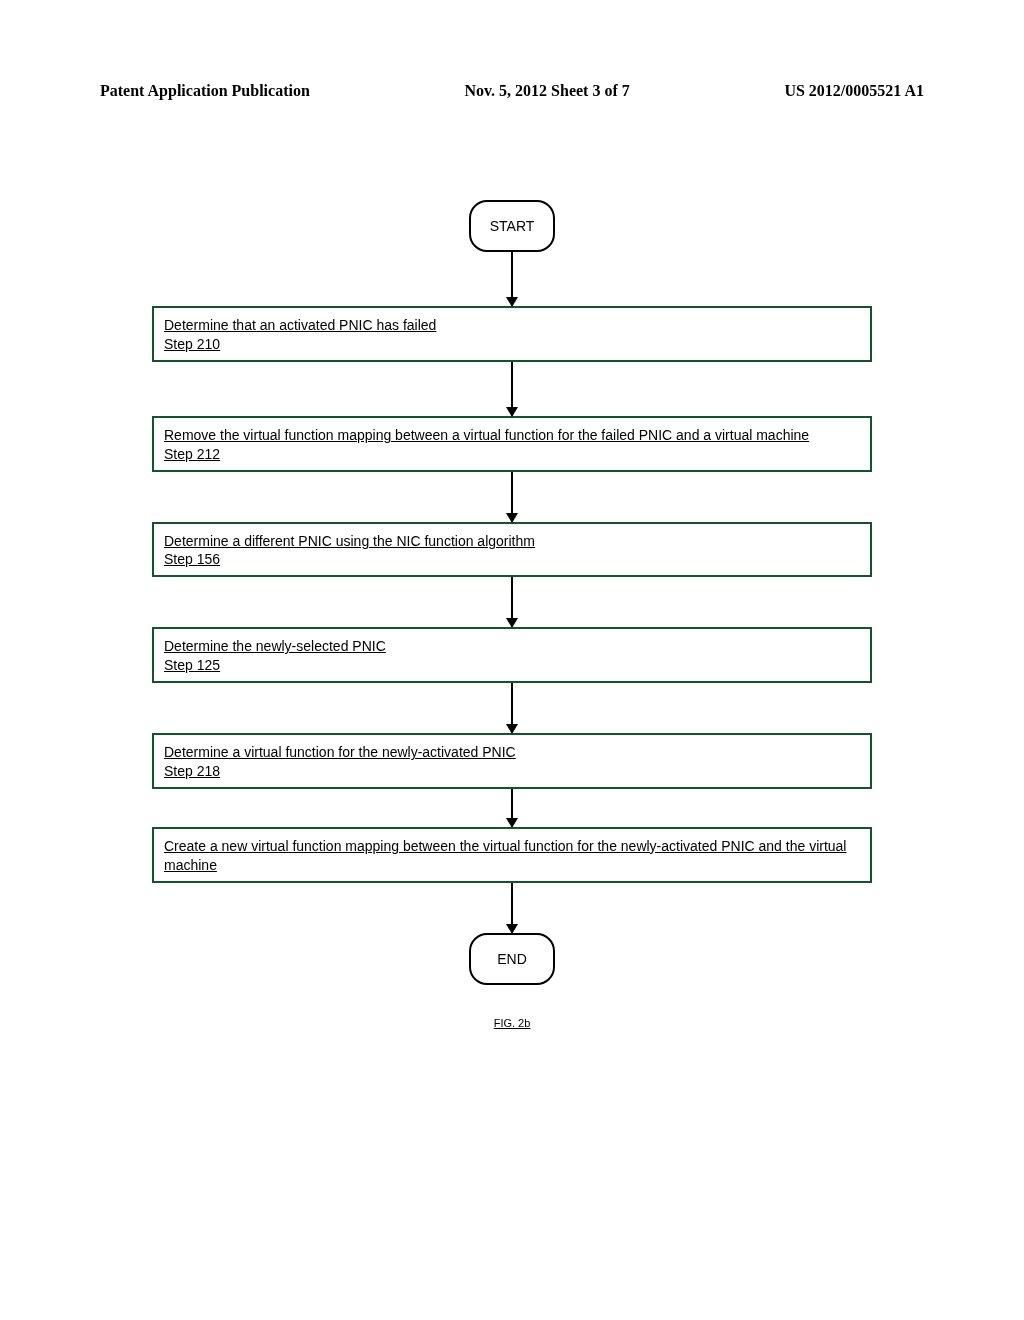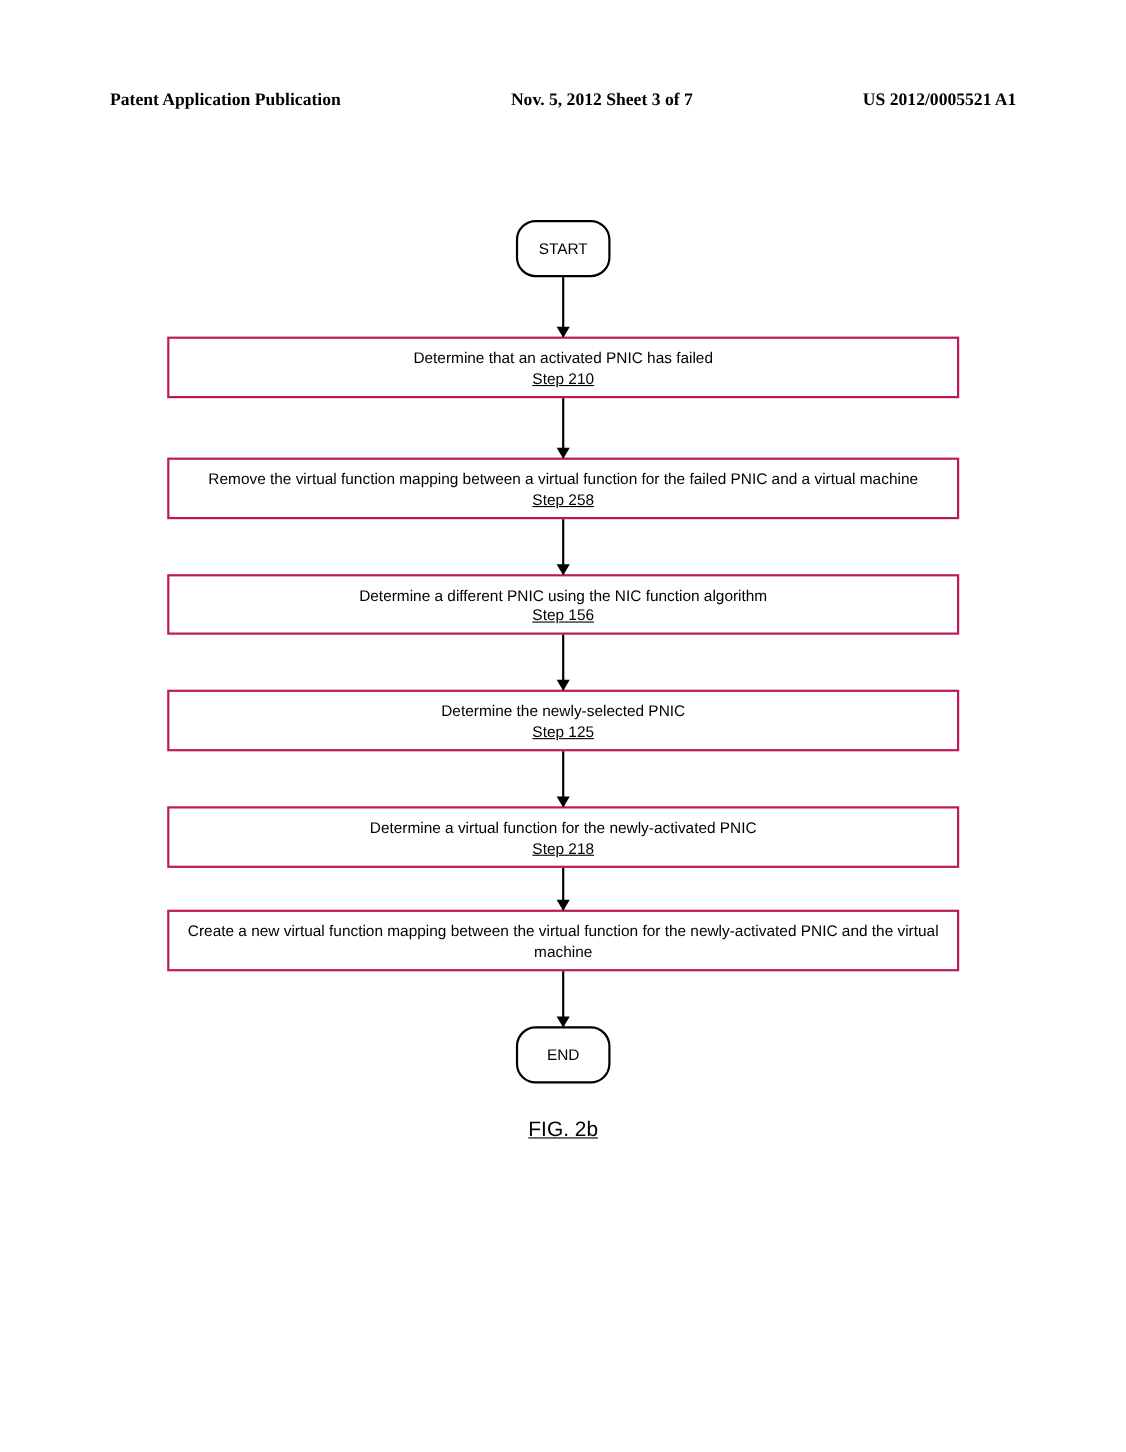--- a/index.html
+++ b/index.html
@@ -35,25 +35,25 @@
     border: 2px solid #000;
     border-radius: 18px;
     display: flex;
     align-items: center;
     justify-content: center;
     font-size: 14px;
     margin: 0 auto;
   }
   .process {
     width: 100%;
-    border: 2px solid #be185d;
-    text-align: center;
+    border: 2px solid #14532d;
     padding: 8px 10px 6px 10px;
     font-size: 14px;
     line-height: 1.35;
+    text-decoration: underline;
   }
   .step {
     text-decoration: underline;
   }
   .arrow-wrap {
     display: flex;
     justify-content: center;
   }
   .arrow {
     position: relative;
@@ -71,21 +71,21 @@
     border-left: 6px solid transparent;
     border-right: 6px solid transparent;
     border-top: 10px solid #000;
   }
   .arrow-54 { height: 54px; }
   .arrow-50 { height: 50px; }
   .arrow-38 { height: 38px; }
 
   .fig-label {
     text-align: center;
-    font-size: 19px;
+    font-size: 11px;
     text-decoration: underline;
     margin-top: 32px;
   }
 </style>
 </head>
 <body>
 
 <div class="page">
 
   <div class="header">
@@ -108,21 +108,21 @@
       <div>Determine that an activated PNIC has failed</div>
       <div class="step">Step 210</div>
     </div>
 
     <div class="arrow-wrap">
         <div class="arrow arrow-54"></div>
       </div>
 
     <div class="process">
       <div>Remove the virtual function mapping between a virtual function for the failed PNIC and a virtual machine</div>
-      <div class="step">Step 258</div>
+      <div class="step">Step 212</div>
     </div>
 
     <div class="arrow-wrap">
         <div class="arrow arrow-50"></div>
       </div>
 
     <div class="process">
       <div>Determine a different PNIC using the NIC function algorithm</div>
       <div class="step">Step 156</div>
     </div>

